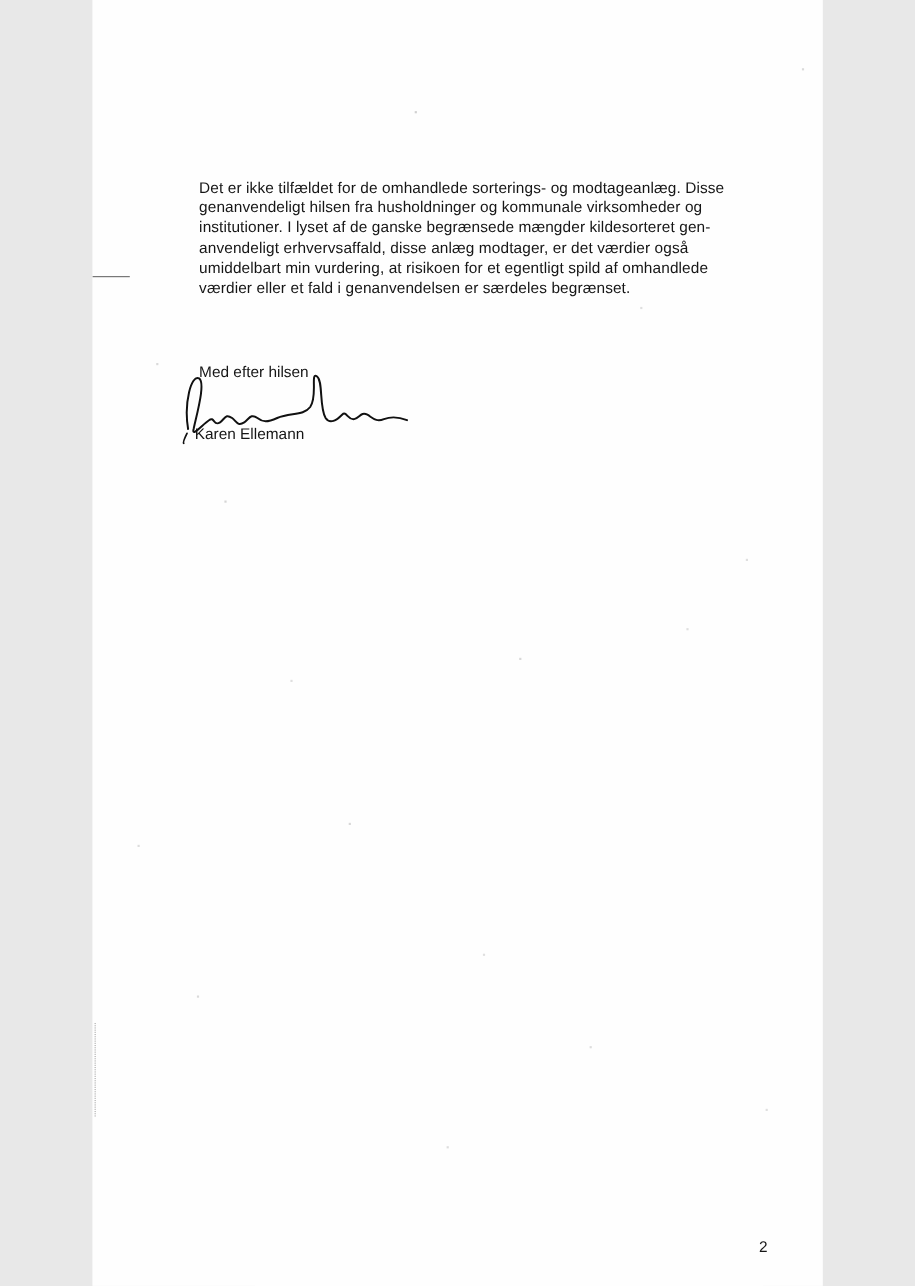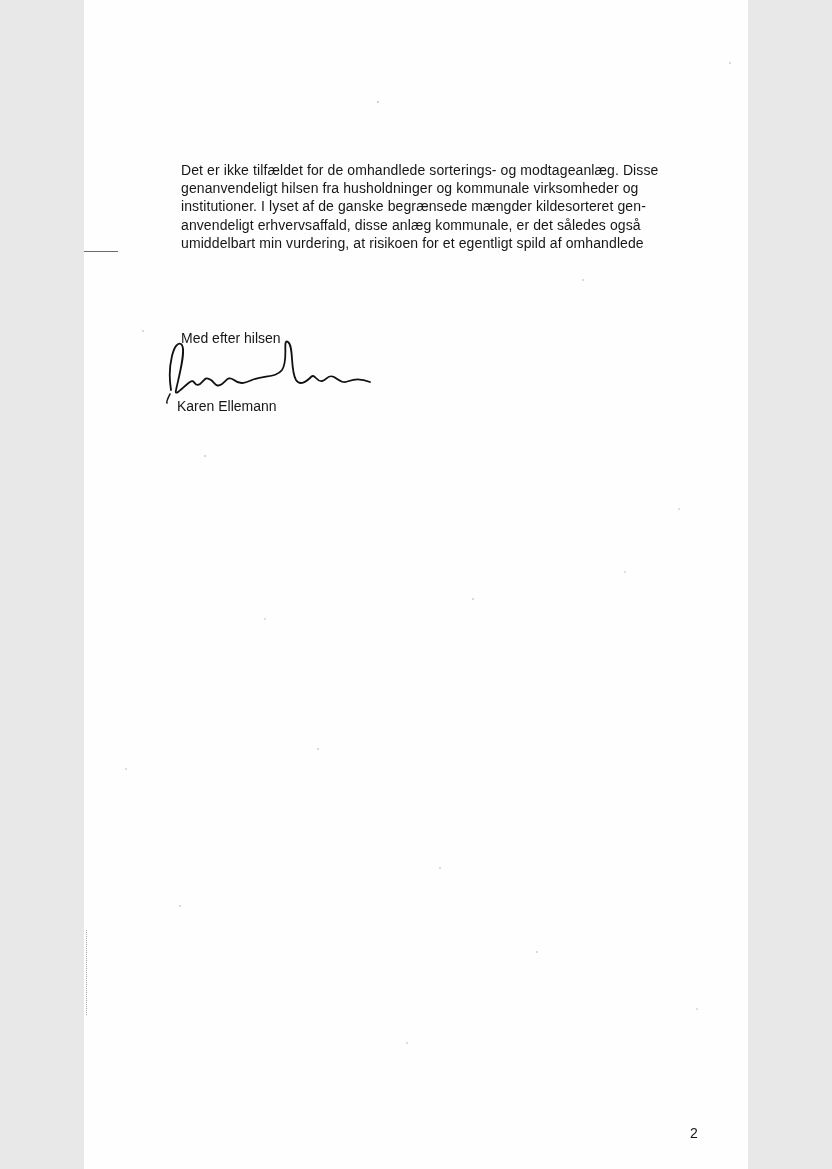--- a/index.html
+++ b/index.html
@@ -83,21 +83,21 @@
   .signature {
     position: absolute;
     left: 80px;
     top: 332px;
     width: 210px;
     height: 72px;
   }
   .signer {
     position: absolute;
     left: 93px;
-    top: 398px;
+    top: 386px;
     font-size: 14px;
   }
   .page-number {
     position: absolute;
     left: 606px;
     top: 1125px;
     font-size: 14px;
   }
 </style>
 </head>
@@ -106,22 +106,23 @@
 <div class="page">
 
   <div class="noise"></div>
   <div class="margin-mark"></div>
   <div class="margin-dots"></div>
 
   <div class="body-text">
     <div class="line">Det er ikke tilfældet for de omhandlede sorterings- og modtageanlæg. Disse</div>
     <div class="line">genanvendeligt hilsen fra husholdninger og kommunale virksomheder og</div>
     <div class="line">institutioner. I lyset af de ganske begrænsede mængder kildesorteret gen-</div>
-    <div class="line">anvendeligt erhvervsaffald, disse anlæg kommunale, er det således også</div>
+    <div class="line">anvendeligt erhvervsaffald, disse anlæg modtager, er det værdier også</div>
     <div class="line">umiddelbart min vurdering, at risikoen for et egentligt spild af omhandlede</div>
+    <div class="line">værdier eller et fald i genanvendelsen er særdeles begrænset.</div>
   </div>
 
   <div class="closing">Med efter hilsen</div>
 
   <svg class="signature" viewBox="0 0 210 72" fill="none" xmlns="http://www.w3.org/2000/svg">
     <path d="M7 58
              C 3 34, 10 8, 17 12
              C 23 16, 15 44, 12 58
              C 10 66, 20 54, 26 50
              C 31 46, 30 56, 36 52

